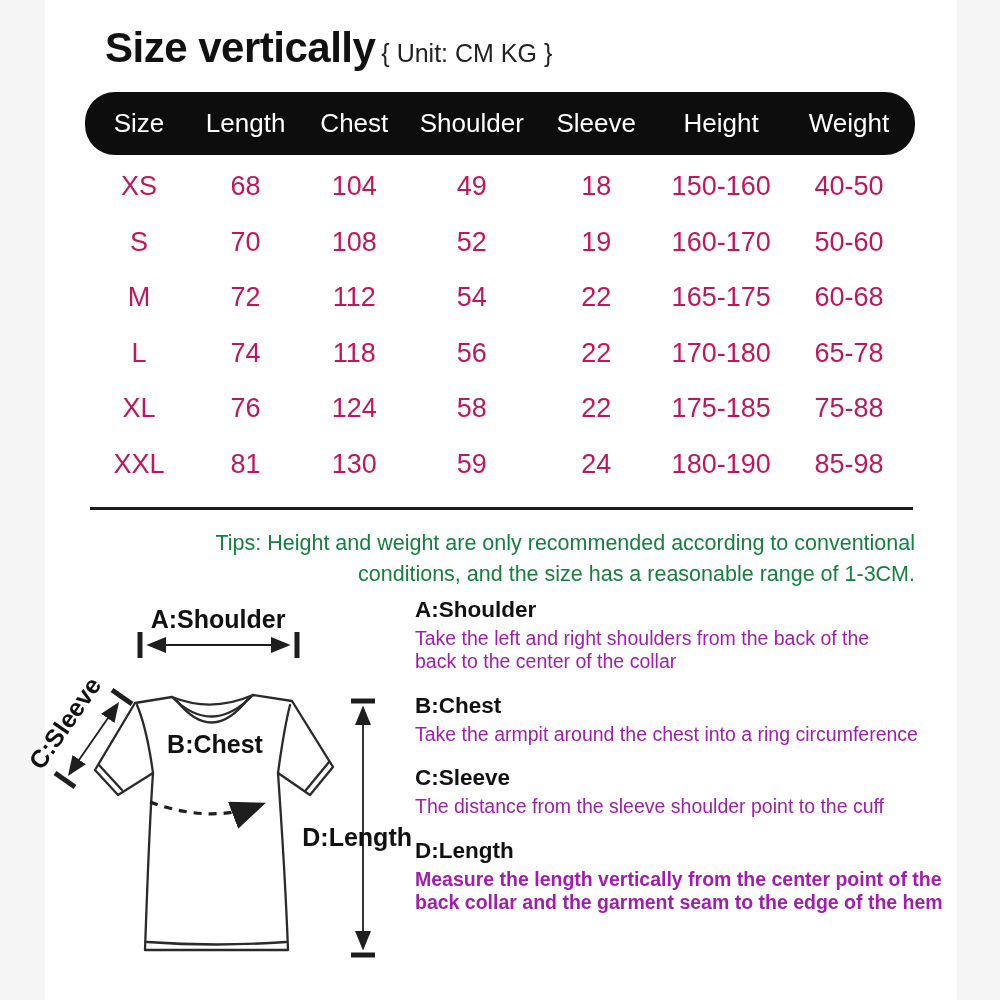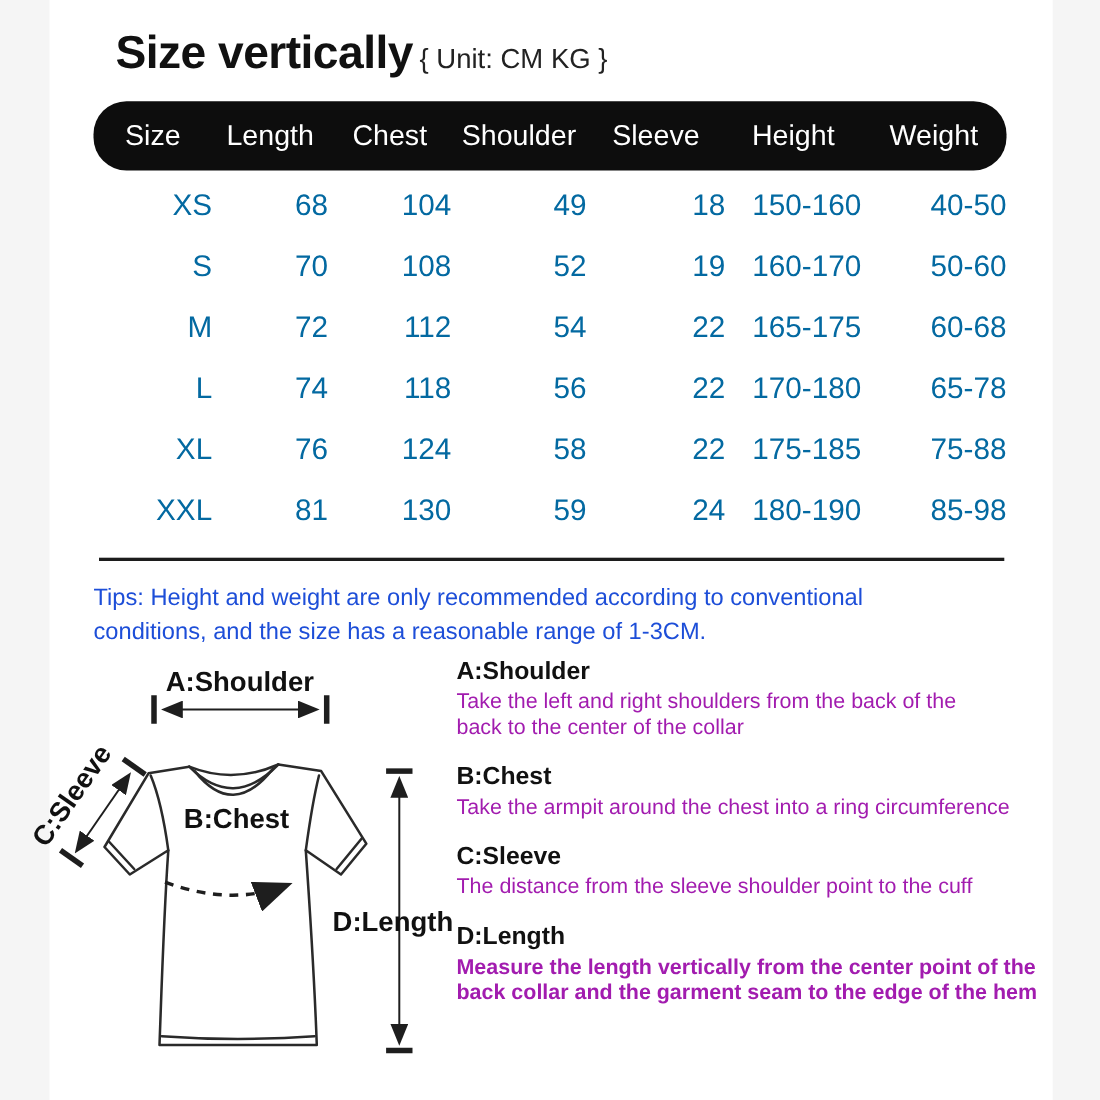--- a/index.html
+++ b/index.html
@@ -13,26 +13,26 @@
 
   .thead{position:absolute;left:85px;top:92px;width:830px;height:63px;background:#0d0d0d;
          border-radius:30px;display:grid;
          grid-template-columns:13% 12.7% 13.5% 14.8% 15.2% 14.9% 15.9%;
          align-items:center;}
   .thead .h{color:#ffffff;font-size:26px;text-align:center;}
 
   .tbody{position:absolute;left:85px;top:159px;width:830px;}
   .trow{display:grid;grid-template-columns:13% 12.7% 13.5% 14.8% 15.2% 14.9% 15.9%;
         height:55.5px;align-items:center;}
-  .trow .c{font-size:27px;color:#0369a1;text-align:right;}
+  .trow .c{font-size:27px;color:#be185d;text-align:center;}
 
   .divider{position:absolute;left:90px;top:507px;width:823px;height:3px;background:#1c1c1c;}
 
-  .tips{position:absolute;left:85px;top:528px;width:830px;text-align:left;
-        font-size:21.5px;color:#1d4ed8;line-height:1.45;}
+  .tips{position:absolute;left:85px;top:528px;width:830px;text-align:right;
+        font-size:21.5px;color:#15803d;line-height:1.45;}
 
   .diagram{position:absolute;left:20px;top:595px;width:400px;height:400px;}
 
   .guide{position:absolute;left:415px;top:597px;width:548px;}
   .guide .g-title{font-size:22.5px;font-weight:bold;color:#111;}
   .guide .g-desc{font-size:19.5px;color:#a21caf;line-height:1.2;margin-top:4px;}
   .guide .sec{margin-bottom:19px;}
   .guide .sec-a .g-desc{max-width:482px;}
   .guide .sec-d .g-desc{max-width:545px;font-weight:bold;}
 </style>

